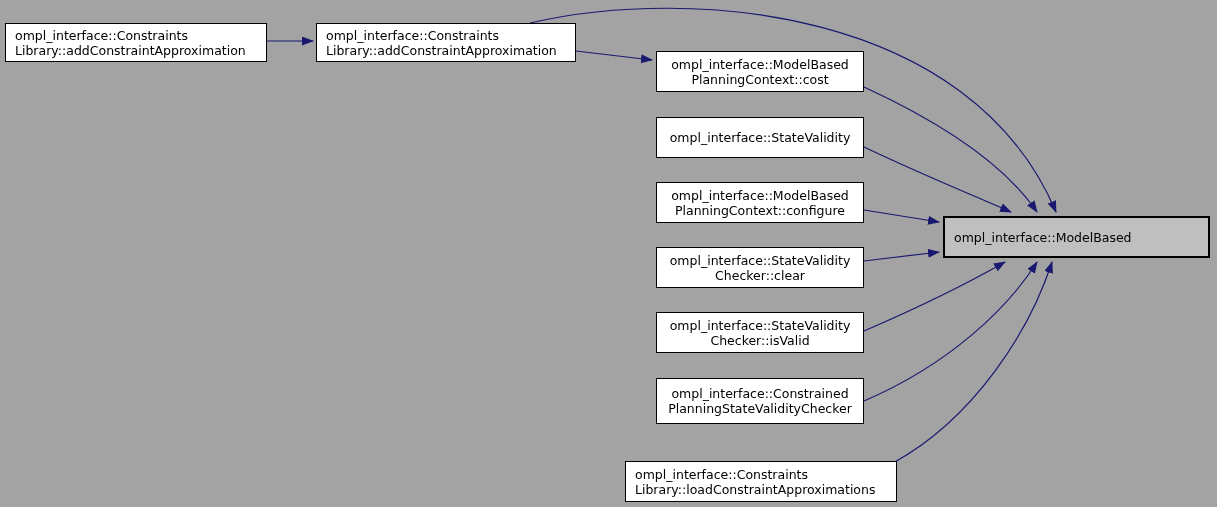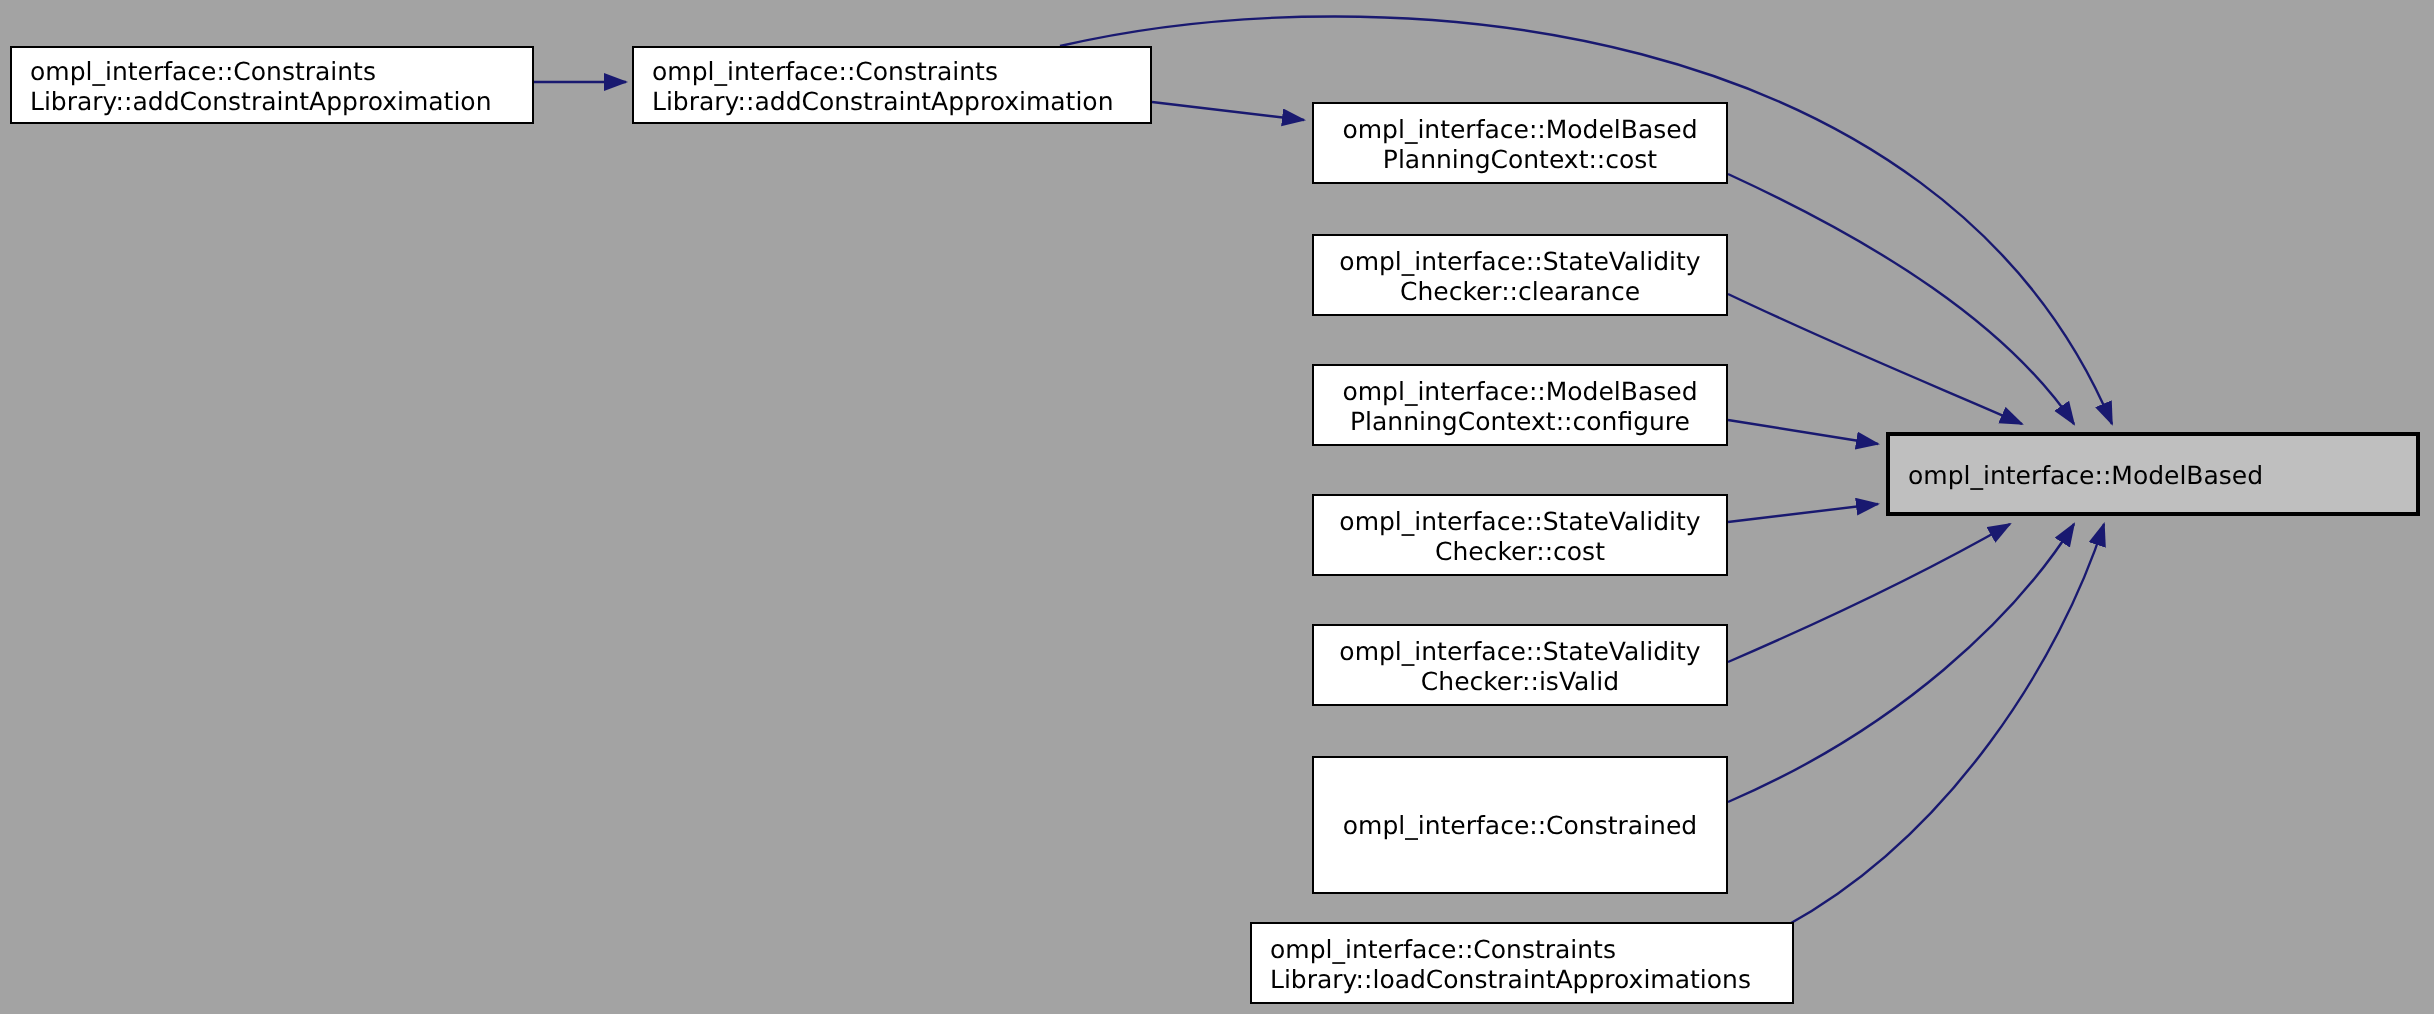--- a/index.html
+++ b/index.html
@@ -78,40 +78,40 @@
     <div>Library::addConstraintApproximation</div>
   </div>
 
   <div class="node align-center" style="left:656px; top:51px; width:208px; height:41px;">
     <div>ompl_interface::ModelBased</div>
     <div>PlanningContext::cost</div>
   </div>
 
   <div class="node align-center" style="left:656px; top:117px; width:208px; height:41px;">
     <div>ompl_interface::StateValidity</div>
-    <div>Checker::clearance</div>
   </div>
 
   <div class="node align-center" style="left:656px; top:182px; width:208px; height:41px;">
     <div>ompl_interface::ModelBased</div>
     <div>PlanningContext::configure</div>
   </div>
 
   <div class="node align-center" style="left:656px; top:247px; width:208px; height:41px;">
     <div>ompl_interface::StateValidity</div>
-    <div>Checker::cost</div>
+    <div>Checker::clear</div>
   </div>
 
   <div class="node align-center" style="left:656px; top:312px; width:208px; height:41px;">
     <div>ompl_interface::StateValidity</div>
     <div>Checker::isValid</div>
   </div>
 
-  <div class="node align-center" style="left:656px; top:378px; width:208px; height:69px;">
+  <div class="node align-center" style="left:656px; top:378px; width:208px; height:46px;">
     <div>ompl_interface::Constrained</div>
+    <div>PlanningStateValidityChecker</div>
   </div>
 
   <div class="node align-left" style="left:625px; top:461px; width:272px; height:41px;">
     <div>ompl_interface::Constraints</div>
     <div>Library::loadConstraintApproximations</div>
   </div>
 
   <div class="node align-left highlight" style="left:943px; top:216px; width:267px; height:42px;">
     <div>ompl_interface::ModelBased</div>
   </div>

